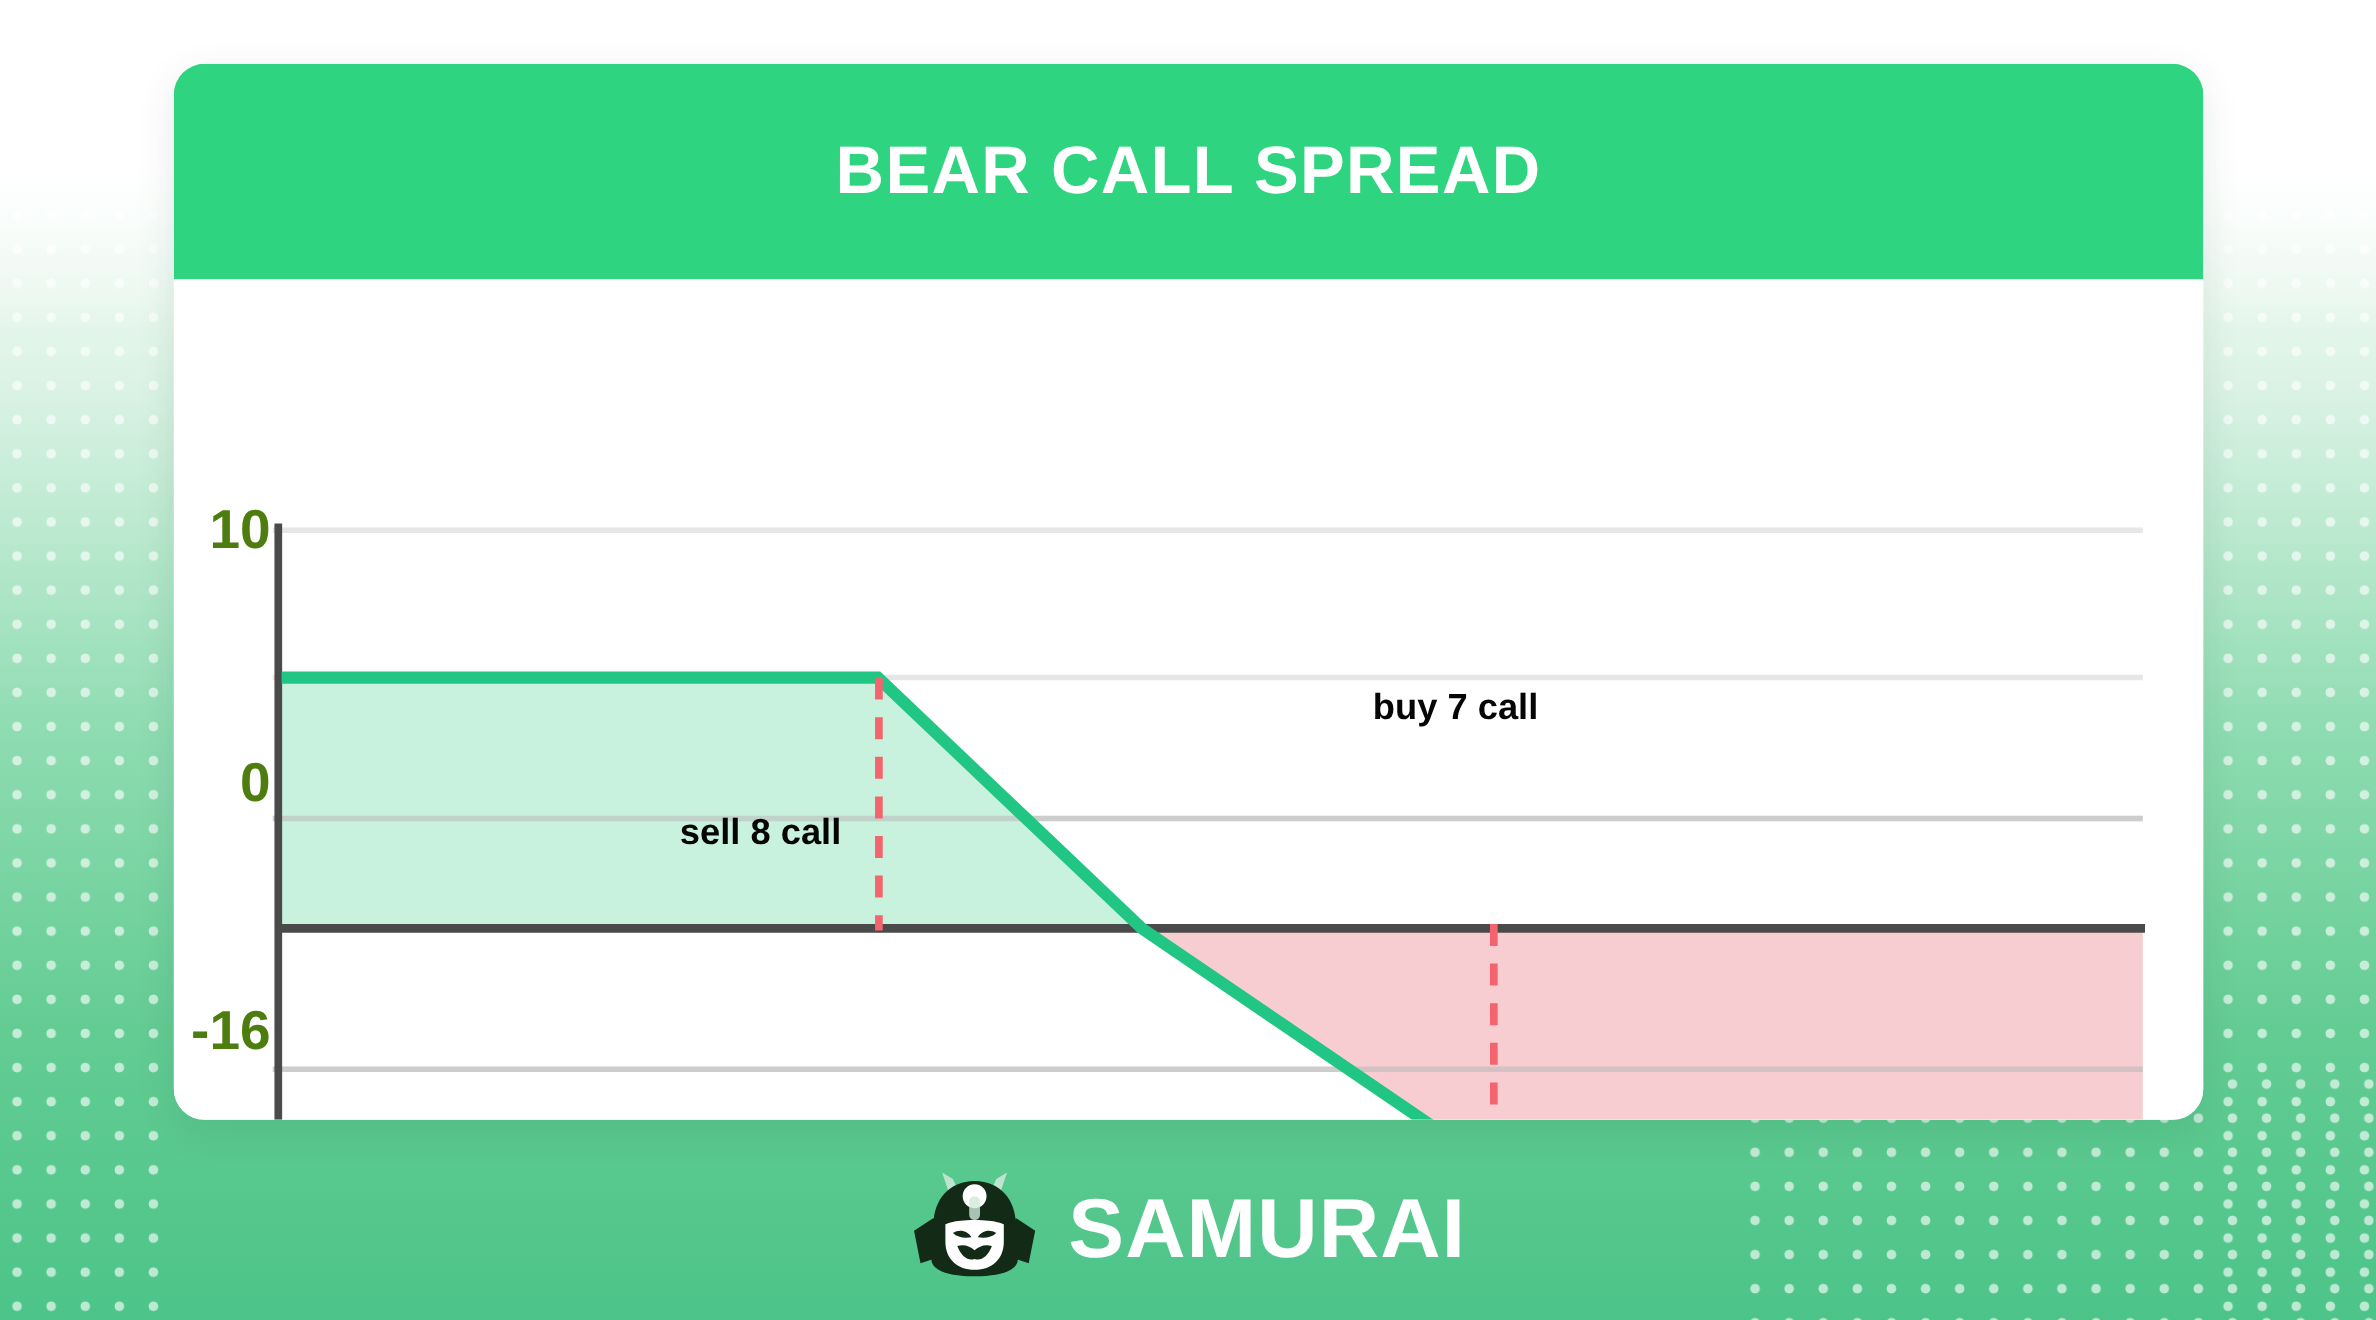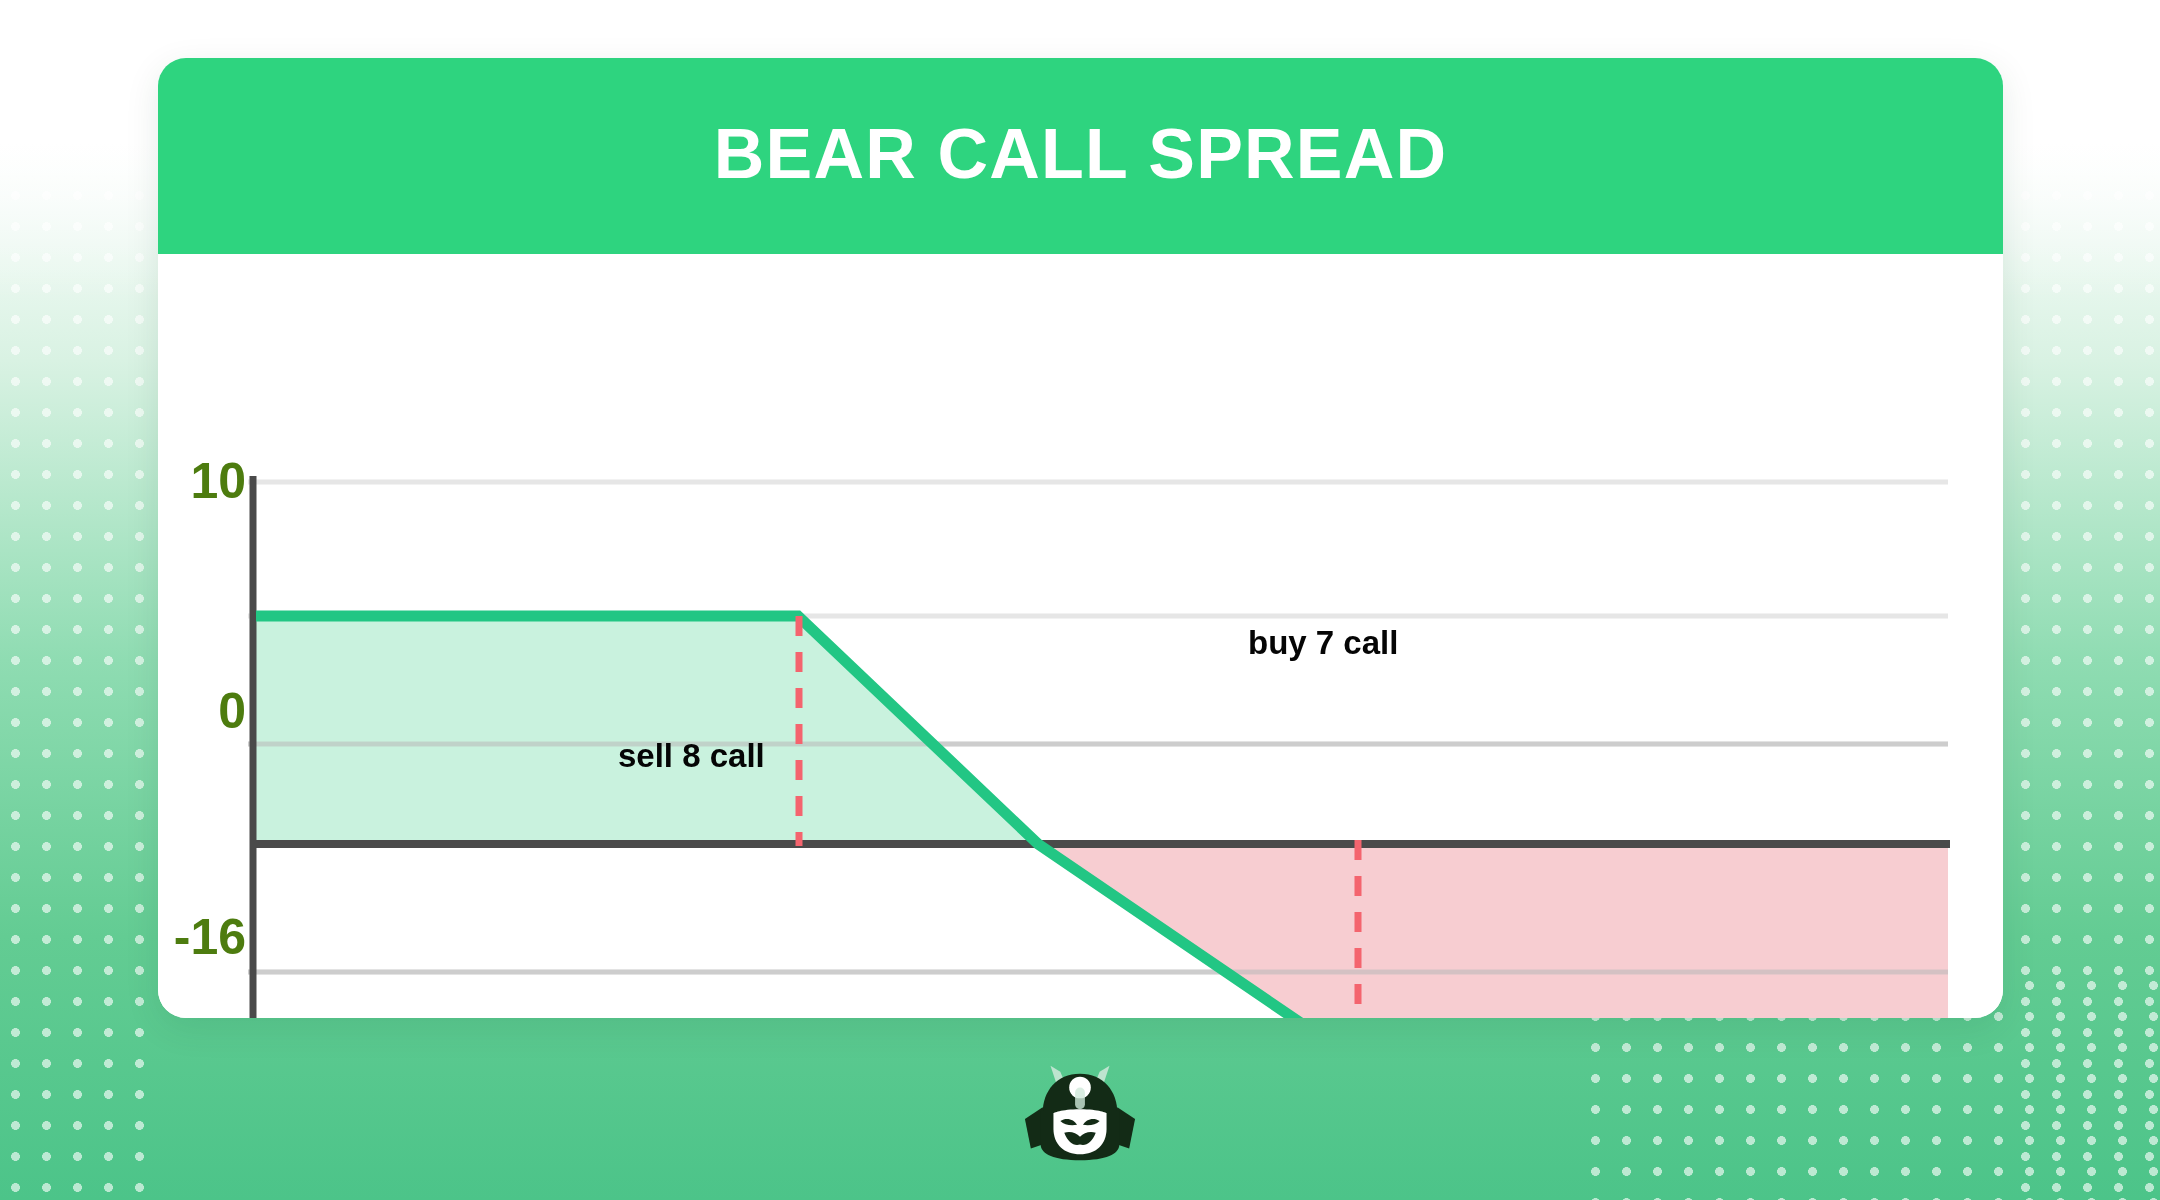--- a/index.html
+++ b/index.html
@@ -66,21 +66,21 @@
   #card-header {
     height: 196px;
     background: #2ed47f;
     display: flex;
     align-items: center;
     justify-content: center;
   }
 
   #card-title {
     color: #ffffff;
-    font-size: 70px;
+    font-size: 61px;
     font-weight: 700;
     letter-spacing: 1.2px;
     line-height: 1;
     font-family: "Liberation Sans", sans-serif;
     transform: translateY(-2px);
   }
 
   
   #chart-body {
     position: relative;
@@ -222,13 +222,14 @@
     <rect x="55" y="30" width="10" height="22" rx="5" fill="#cfe9da" opacity="0.8"></rect>
 
     <path d="M33 56 C33 56 40 52 60 52 C80 52 87 56 87 56 L87 72 C87 88 76 98 60 98 C44 98 33 88 33 72 Z" fill="#ffffff"></path>
 
     <path d="M40 64 C46 60 54 62 57 68 C50 69 44 68 40 64 Z" fill="#132b16"></path>
     <path d="M80 64 C74 60 66 62 63 68 C70 69 76 68 80 64 Z" fill="#132b16"></path>
 
     <path d="M44 76 C50 74 56 76 60 80 C64 76 70 74 76 76 C72 86 66 90 60 88 C54 90 48 86 44 76 Z" fill="#132b16"></path>
   </svg>
 
+  <div id="samurai-wordmark">SAMURAI</div>
 </div>
 
 </body></html>

